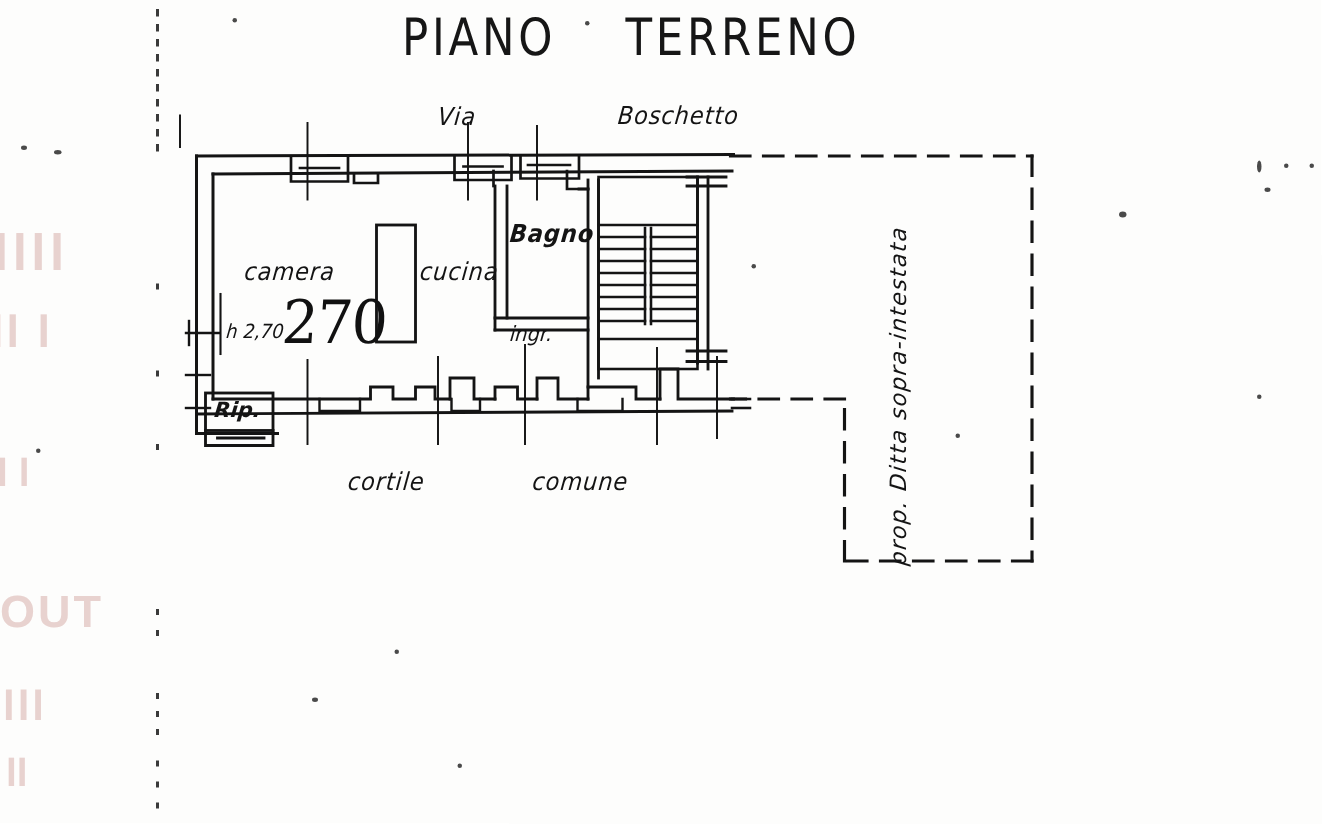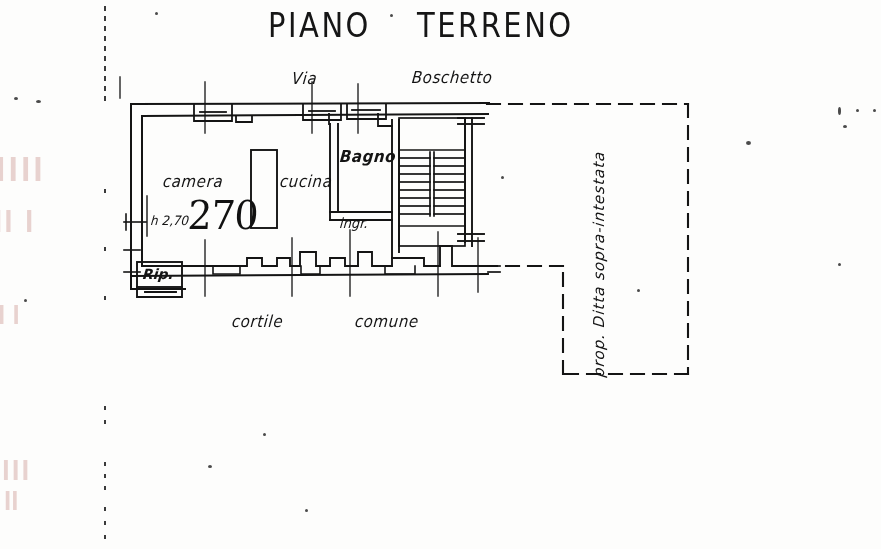--- a/index.html
+++ b/index.html
@@ -101,22 +101,23 @@
   }
 </style>
 </head>
 <body>
 
 <div id="sheet">
 
   <div class="ghost" style="left:-4px; top:150px; font-size:34px; letter-spacing:3px;">llll</div>
   <div class="ghost" style="left:-6px; top:205px; font-size:30px; letter-spacing:2px;">ll l</div>
   <div class="ghost" style="left:-2px; top:300px; font-size:26px;">l l</div>
+  <div class="ghost" style="left:0px; top:392px; font-size:30px; letter-spacing:2px;">OUT</div>
   <div class="ghost" style="left:2px; top:455px; font-size:28px; letter-spacing:2px;">lll</div>
-  <div class="ghost" style="left:4px; top:486px; font-size:26px;">ll</div>
+  <div class="ghost" style="left:4px; top:500px; font-size:26px;">ll</div>
 
   <div class="fold-dot" style="left:104px; top:6px;  height:5px;"></div>
   <div class="fold-dot" style="left:104px; top:16px; height:5px;"></div>
   <div class="fold-dot" style="left:104px; top:26px; height:5px;"></div>
   <div class="fold-dot" style="left:104px; top:36px; height:5px;"></div>
   <div class="fold-dot" style="left:104px; top:46px; height:5px;"></div>
   <div class="fold-dot" style="left:104px; top:56px; height:5px;"></div>
   <div class="fold-dot" style="left:104px; top:66px; height:5px;"></div>
   <div class="fold-dot" style="left:104px; top:76px; height:5px;"></div>
   <div class="fold-dot" style="left:104px; top:86px; height:5px;"></div>

